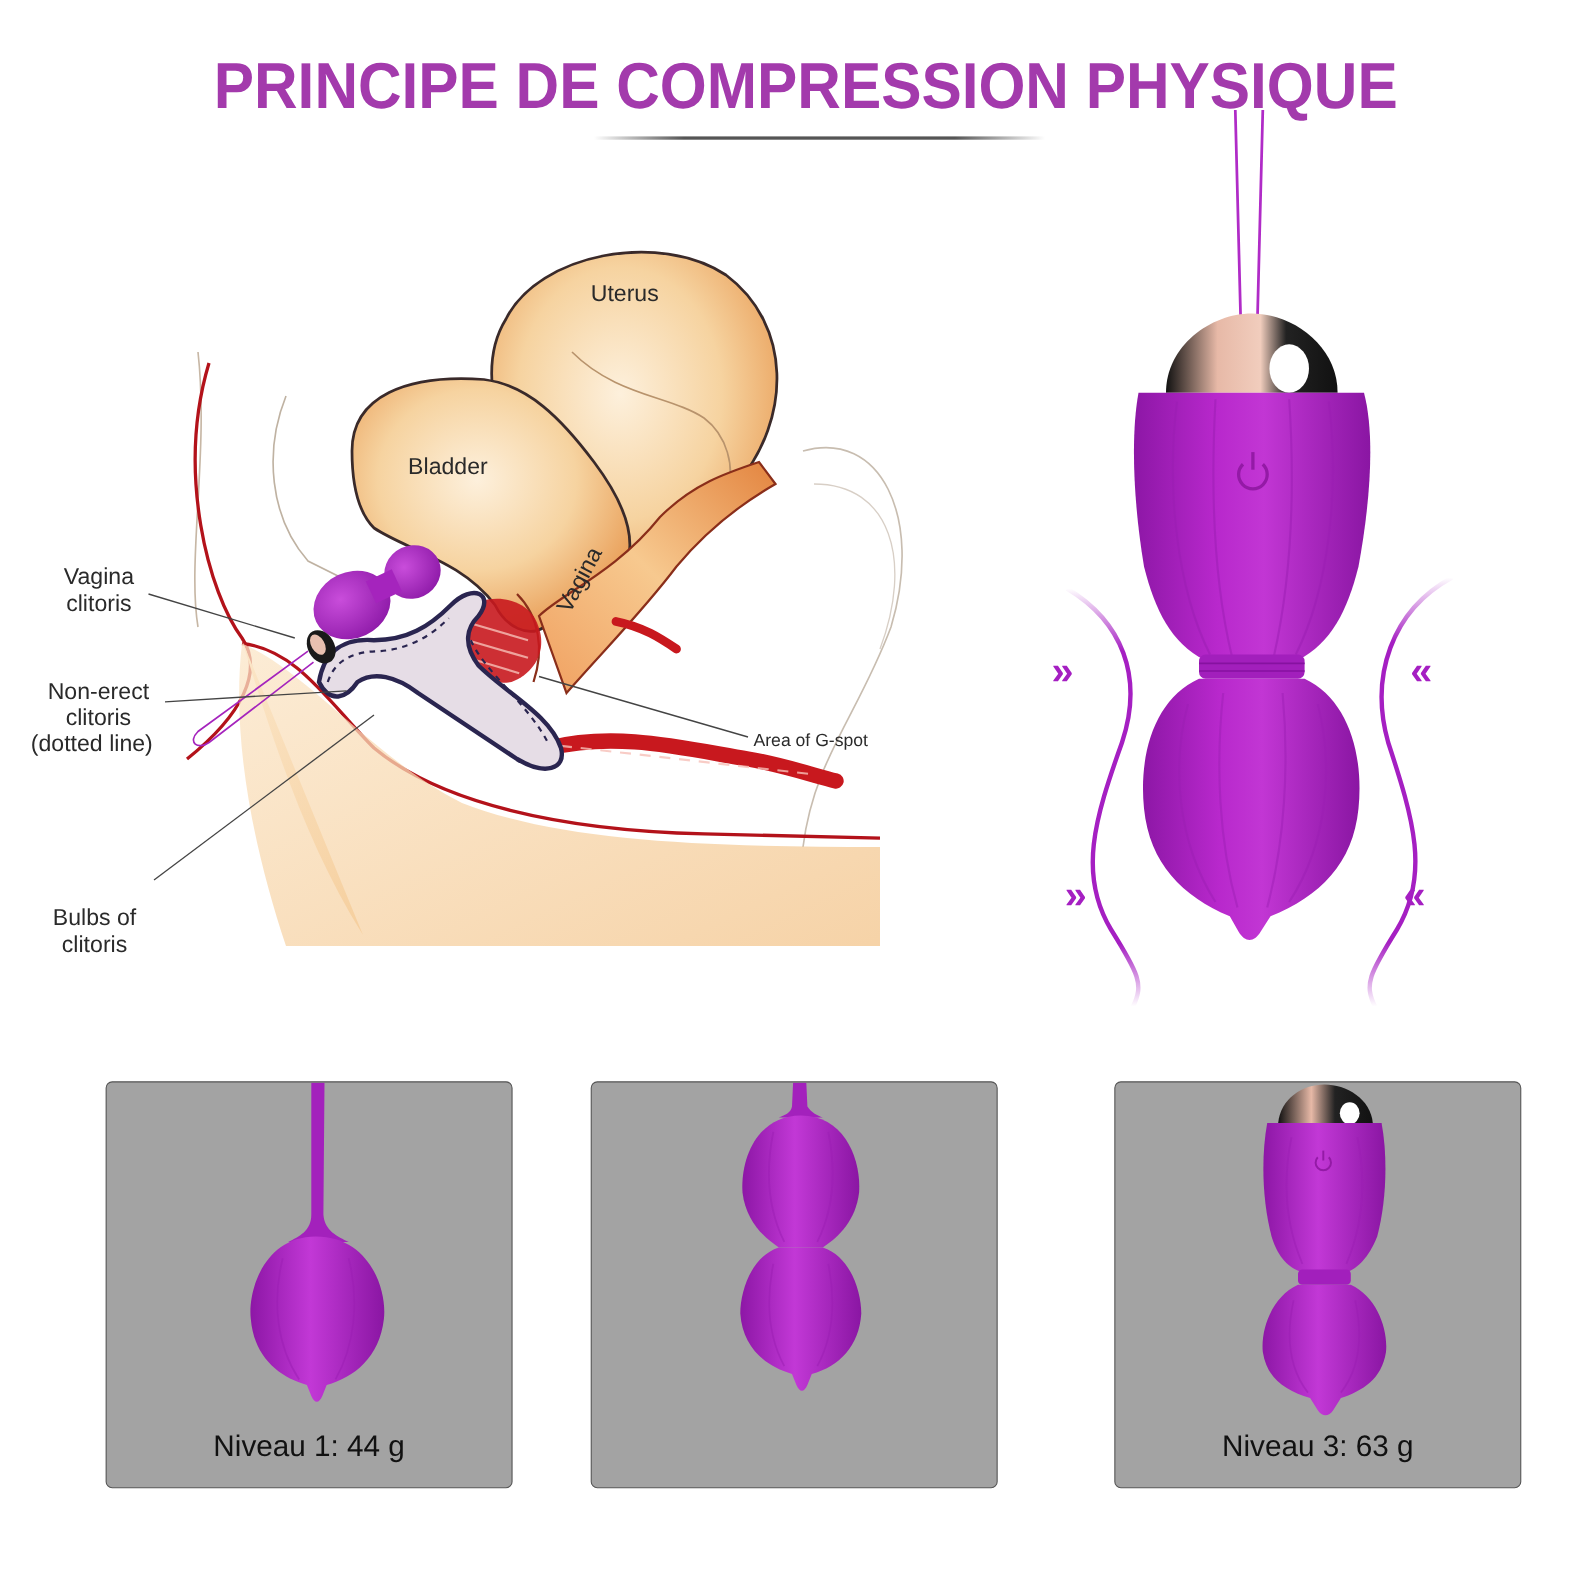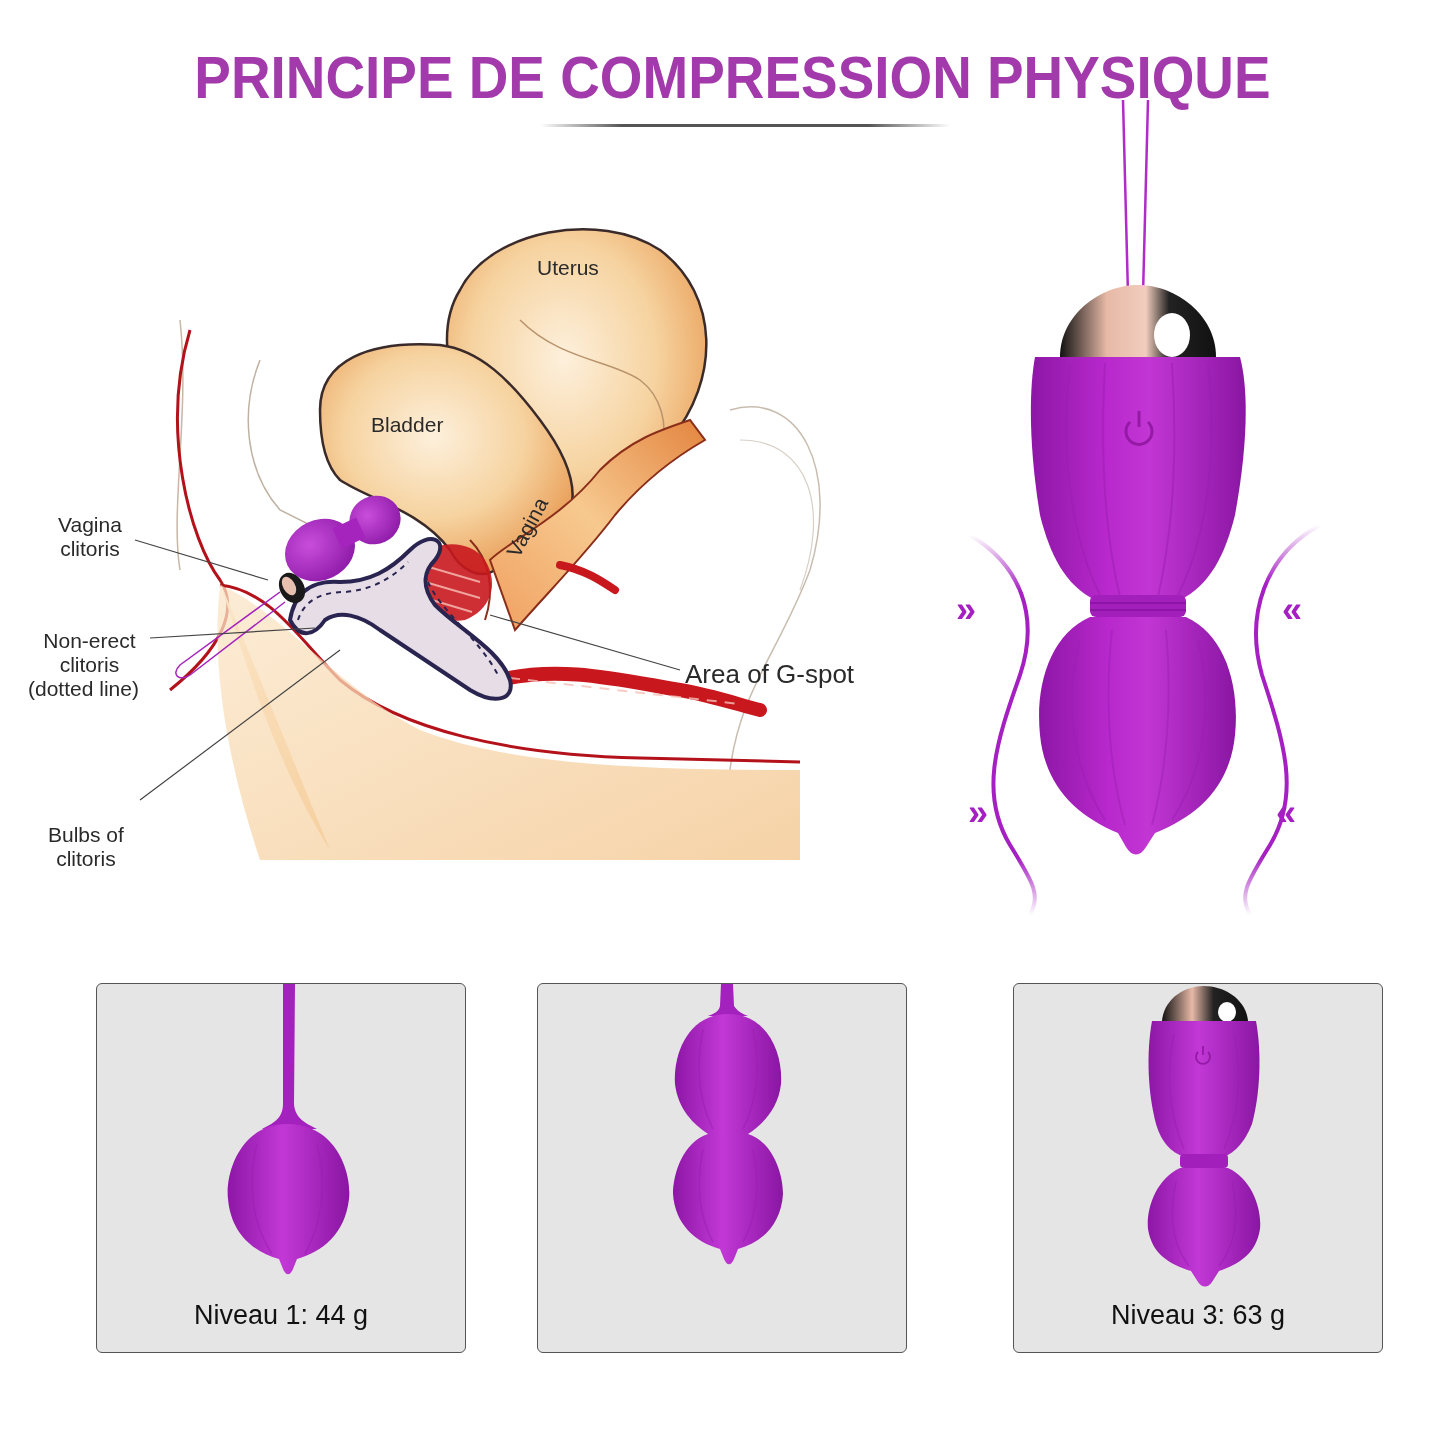--- a/index.html
+++ b/index.html
@@ -10,21 +10,21 @@
              letter-spacing: 0px; transform: scaleX(0.93); transform-origin: 732px 0; }
     .title-rule { position: absolute; left: 540px; top: 124px; width: 410px; height: 3px;
                   background: linear-gradient(90deg, rgba(80,80,80,0) 0%, #555 20%, #555 80%, rgba(80,80,80,0) 100%); }
     .diagram { position: absolute; left: 40px; top: 210px; width: 840px; height: 650px; }
     .diagram svg { position: absolute; left: 0; top: 0; }
     .label { position: absolute; font-family: "Liberation Sans", sans-serif; font-size: 21px;
              color: #2a2a2a; line-height: 24px; text-align: center; white-space: nowrap; }
     .label-left { text-align: center; }
     .hero { position: absolute; left: 940px; top: 95px; width: 400px; height: 830px; }
     .card { position: absolute; top: 983px; width: 370px; height: 370px; border: 1.5px solid #555;
-            border-radius: 6px; background: #e5e5e5; box-sizing: border-box; overflow: hidden; }
+            border-radius: 6px; background: #a3a3a3; box-sizing: border-box; overflow: hidden; }
     .card svg { position: absolute; left: 0; top: 0; }
     .card-caption { position: absolute; left: 0; right: 0; top: 316px; text-align: center;
                     font-family: "Liberation Sans", sans-serif; font-size: 27px; color: #111; }
   </style>
 </head>
 <body>
 
 <div class="title" style="color:#a33aac;">PRINCIPE DE COMPRESSION PHYSIQUE</div>
 <div class="title-rule"></div>
 
@@ -94,30 +94,30 @@
   </svg>
 
   <div class="label" style="left:497px; top:46px;">Uterus</div>
   <div class="label" style="left:331px; top:203px;">Bladder</div>
   <div class="label" style="left:462px; top:340px; transform:rotate(-62deg); transform-origin:0 0;">Vagina</div>
 
   <div class="label label-left" style="left:18px; top:303px;">
     <div>Vagina</div>
     <div>clitoris</div>
   </div>
-  <div class="label label-left" style="left:0px; top:419px;">
+  <div class="label label-left" style="left:0px; top:407px;">
     <div>Non-erect</div>
     <div>clitoris</div>
     <div style="margin-left:-12px;text-align:center;">(dotted line)</div>
   </div>
   <div class="label label-left" style="left:8px; top:577px;margin-top:36px;">
     <div>Bulbs of</div>
     <div>clitoris</div>
   </div>
-  <div class="label" style="left:645px; top:452px; font-size:26px;">Area of G-spot</div>
+  <div class="label" style="left:645px; top:452px; font-size:16px;">Area of G-spot</div>
 </div>
 
 <div class="hero">
   <svg width="400" height="830" viewBox="0 0 400 830">
     <defs>
       <linearGradient id="heroBody" x1="0" y1="0" x2="1" y2="0">
         <stop offset="0%" stop-color="#8d17a6"></stop>
         <stop offset="35%" stop-color="#b828cc"></stop>
         <stop offset="55%" stop-color="#c236d4"></stop>
         <stop offset="100%" stop-color="#8a16a3"></stop>

